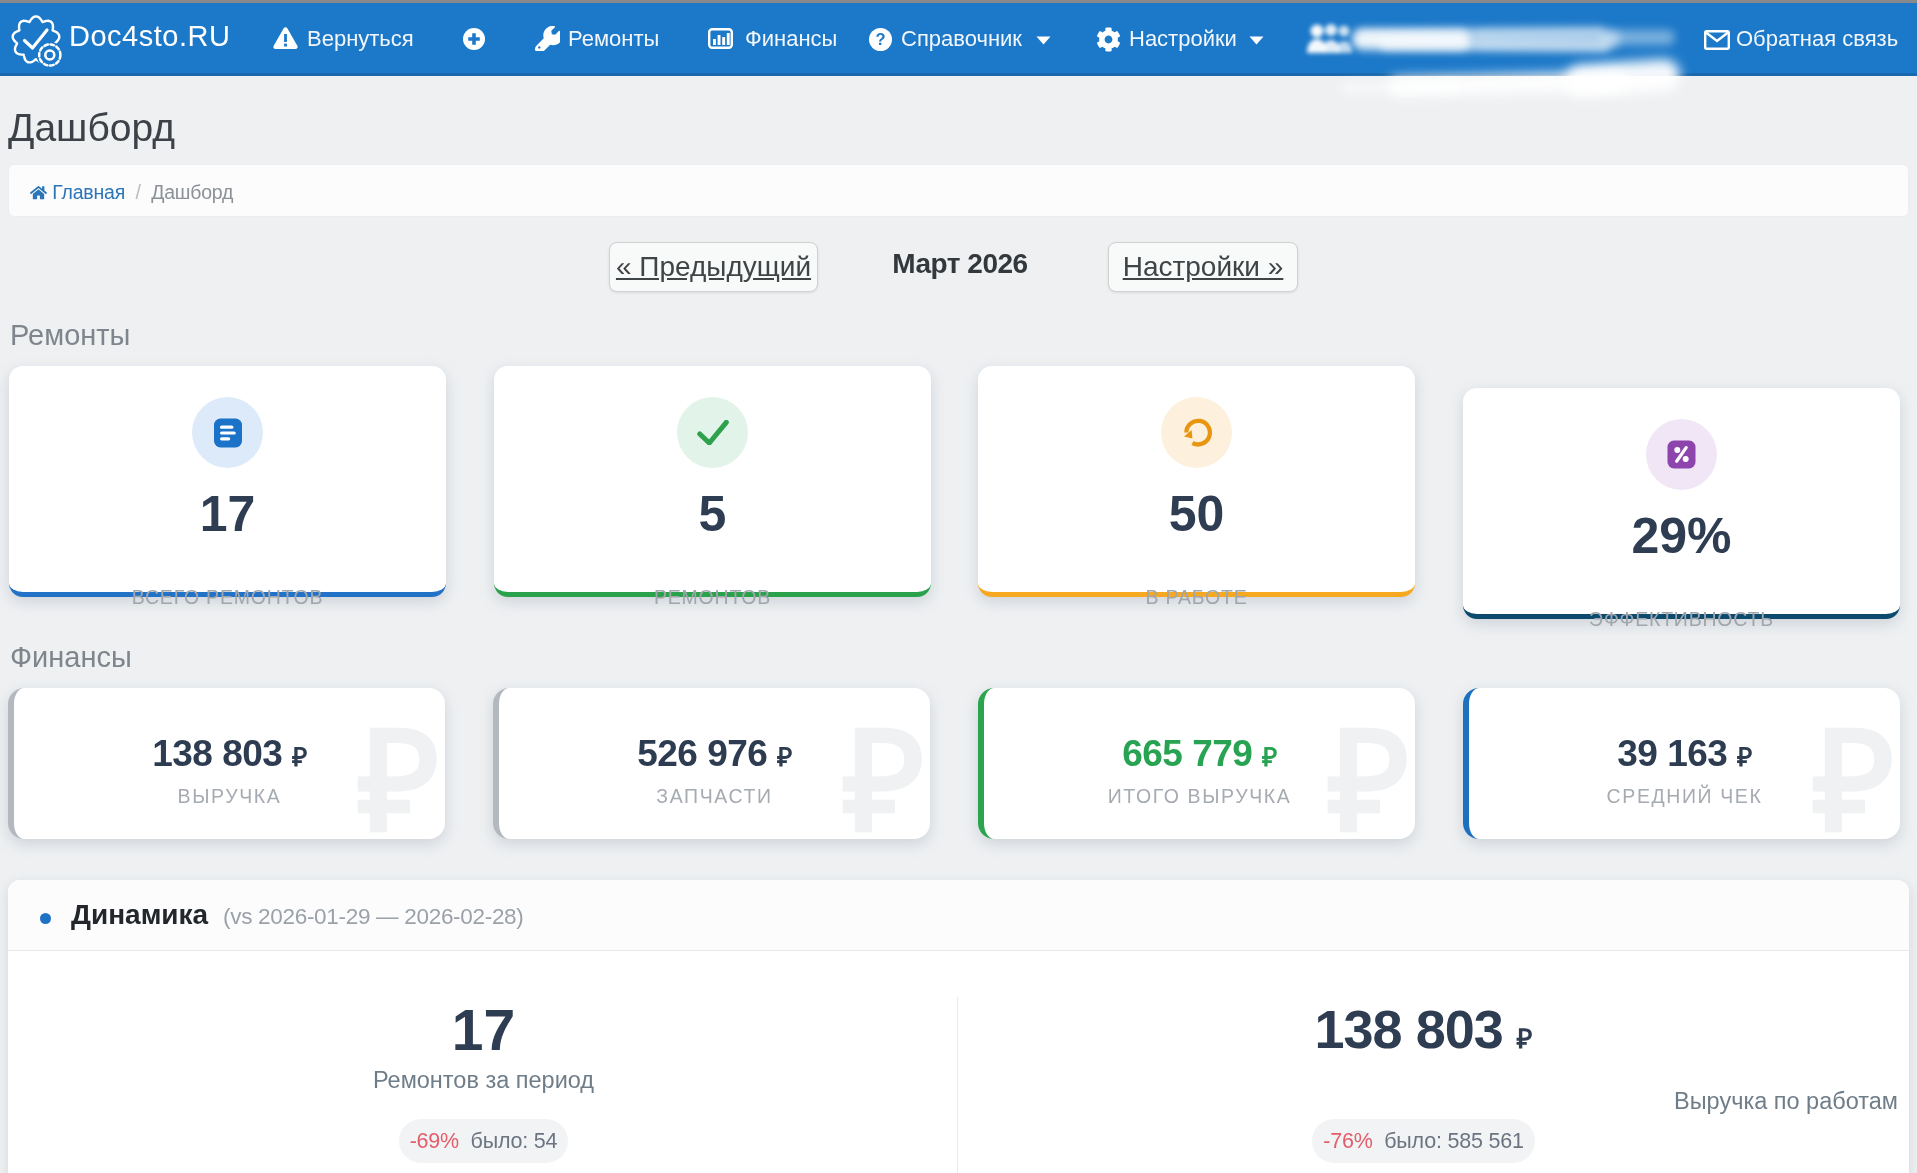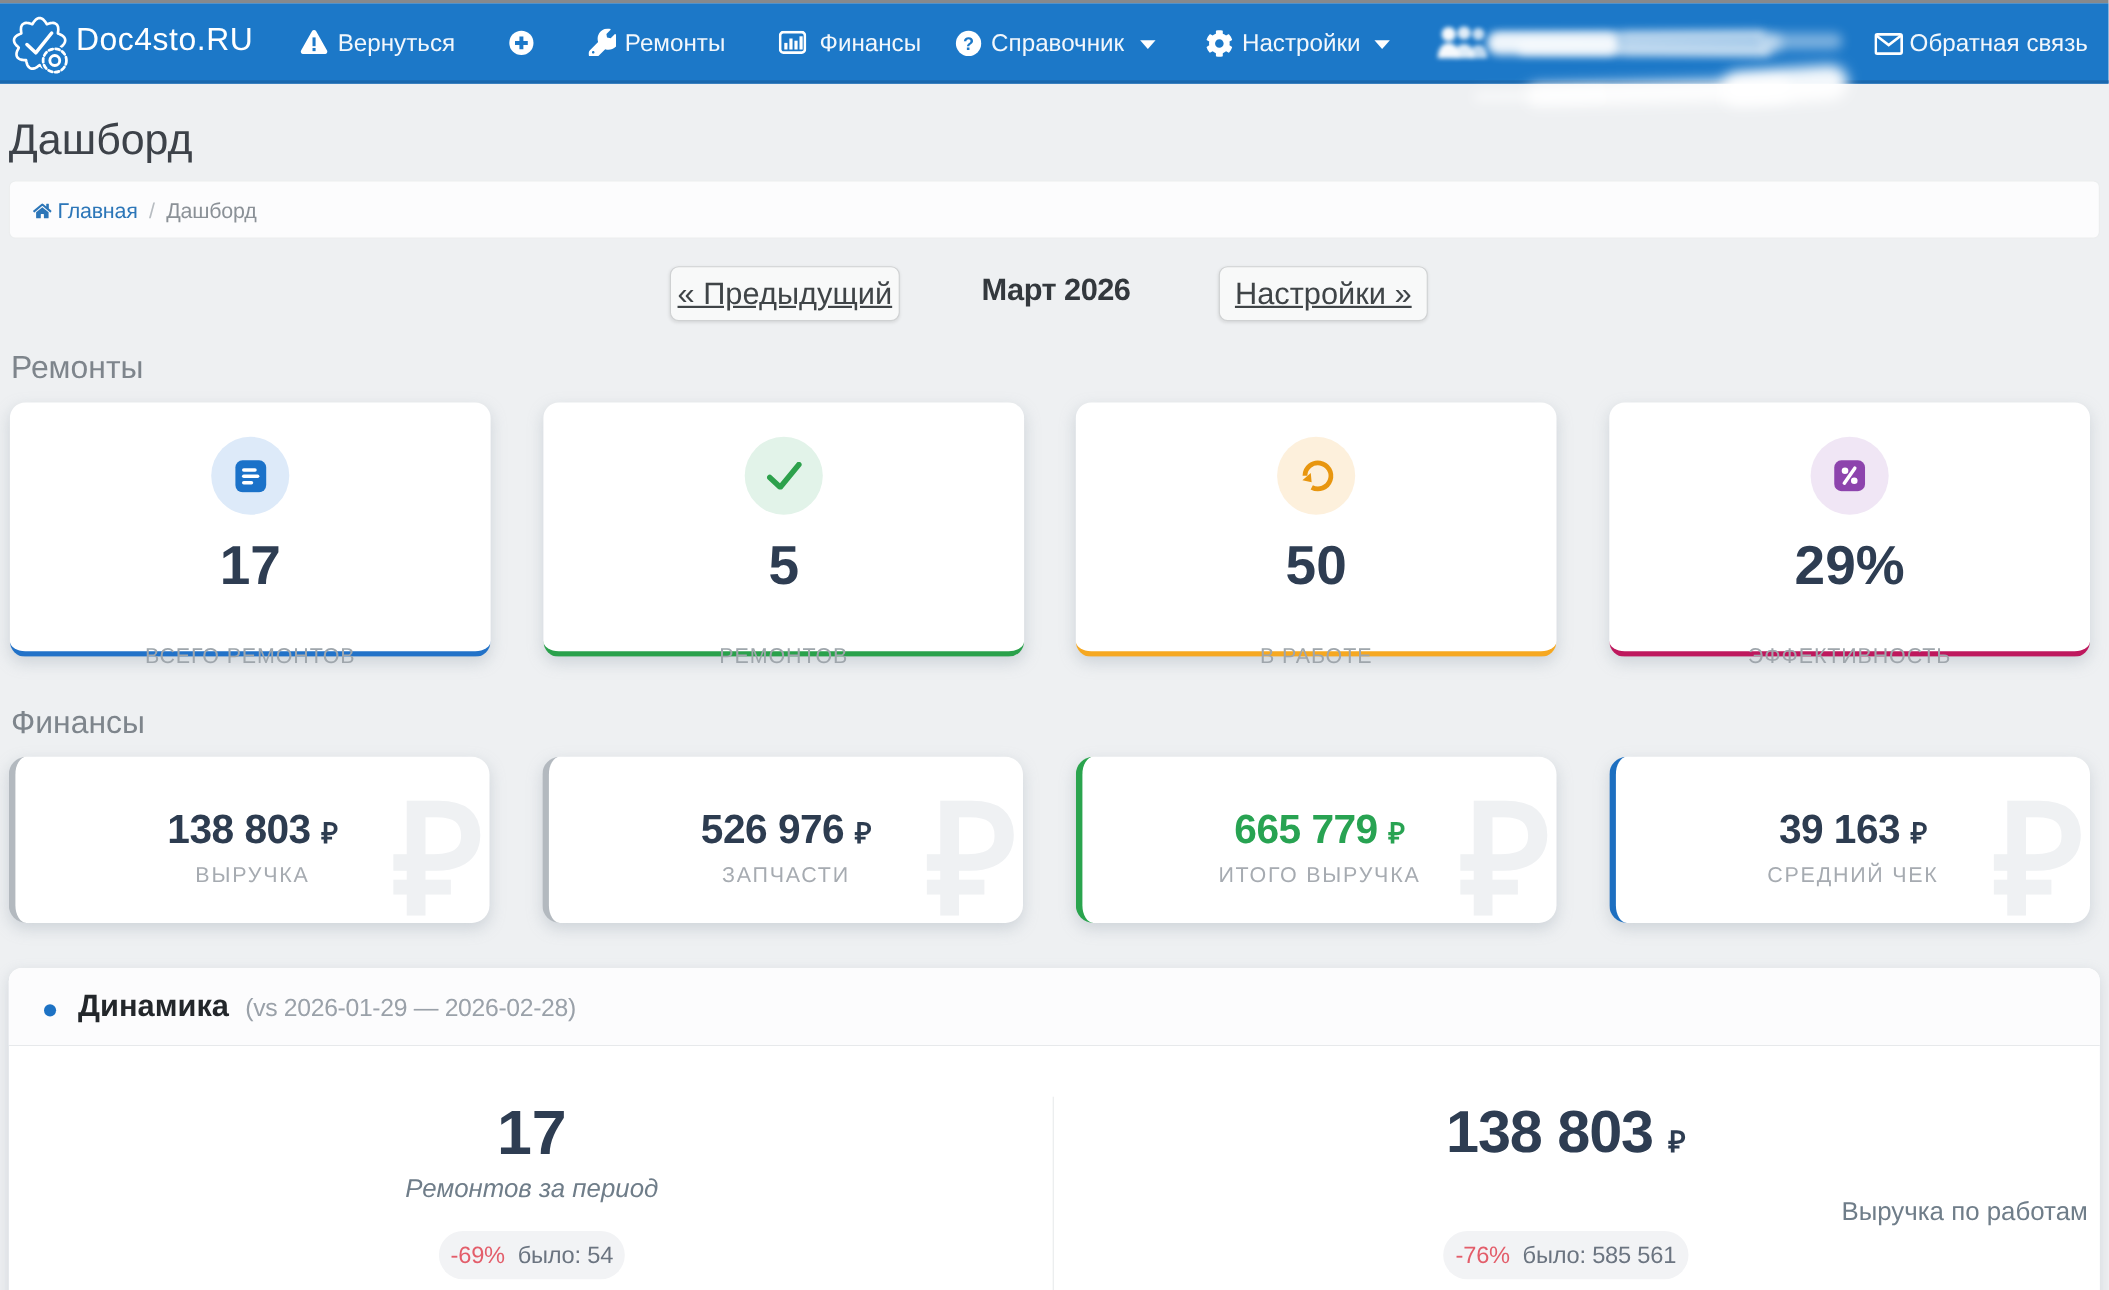--- a/index.html
+++ b/index.html
@@ -167,21 +167,21 @@
 <div class="abs card1" style="left:978px; top:366px; border-bottom:5px solid #f6a821;">
   <div class="icirc" style="background:#fdf0dc;">
       <svg width="36" height="36" viewBox="0 0 36 36">
         <path d="M 7.3 17.5 A 11.8 11.8 0 1 1 13.5 28.0" fill="none" stroke="#e8960f" stroke-width="4.3"></path>
         <path d="M5.0,21.6 L12.6,14.9 L13.4,23.5 Z" fill="#e8960f"></path>
       </svg>
     </div>
   <div class="num">50</div>
   <div class="cap">В РАБОТЕ</div>
 </div>
-<div class="abs card1" style="left:1463px; top:366px; border-bottom:5px solid #be185d;">
+<div class="abs card1" style="left:1463px; top:388px; border-bottom:5px solid #0c4a6e;">
   <div class="icirc" style="background:#f0e6f5;">
       <svg width="29" height="29" viewBox="0 0 29 29">
         <rect x="0.5" y="0.5" width="28" height="28" rx="6.5" fill="#8d44ad"></rect>
         <g fill="#fff">
           <circle cx="10.3" cy="10" r="3"></circle>
           <circle cx="18.7" cy="19" r="3"></circle>
           <rect x="12.8" y="4.6" width="3.2" height="19.8" rx="1.6" transform="rotate(35 14.5 14.5)"></rect>
         </g>
       </svg>
     </div>
@@ -213,19 +213,19 @@
 </div>
 
 <div class="abs" id="dyn">
   <div id="dynhead"></div>
   <div style="position:absolute; left:32px; top:33px; width:11px; height:11px; border-radius:50%; background:#1d72c4;"></div>
   <div style="position:absolute; left:63px; top:19px; font-size:28px; font-weight:bold; color:#23272b;">Динамика</div>
   <div style="position:absolute; left:215px; top:24px; font-size:22.5px; color:#9aa1a9; letter-spacing:-0.3px;">(vs 2026-01-29 — 2026-02-28)</div>
   <div style="position:absolute; left:949px; top:117px; width:1px; height:290px; background:#e8eaec;"></div>
 
   <div style="position:absolute; left:1px; top:122px; width:949px; text-align:center; font-size:57px; font-weight:bold; color:#2e3d52; line-height:1;">17</div>
-  <div style="position:absolute; left:1px; top:189px; width:949px; text-align:center; font-size:23.5px; color:#6f7d89; line-height:1;font-style:italic;">Ремонтов за период</div>
+  <div style="position:absolute; left:1px; top:189px; width:949px; text-align:center; font-size:23.5px; color:#6f7d89; line-height:1;">Ремонтов за период</div>
   <div class="pill" style="left:1px; top:239px; width:949px;"><span class="pillin"><span class="neg">-69%</span>&nbsp; <span class="was">было: 54</span></span></div>
 
   <div style="position:absolute; left:941px; top:122px; width:949px; text-align:center; font-size:54px; font-weight:bold; color:#2e3d52; line-height:1; letter-spacing:-1px;">138 803 <span style="font-size:27px; letter-spacing:0;">₽</span></div>
   <div style="position:absolute; left:941px; top:189px; width:949px; text-align:right; font-size:23.5px; color:#6f7d89; line-height:1;margin-top:21px;">Выручка по работам</div>
   <div class="pill" style="left:941px; top:239px; width:949px;"><span class="pillin"><span class="neg">-76%</span>&nbsp; <span class="was">было: 585 561</span></span></div>
 </div>
 
 </body></html>

